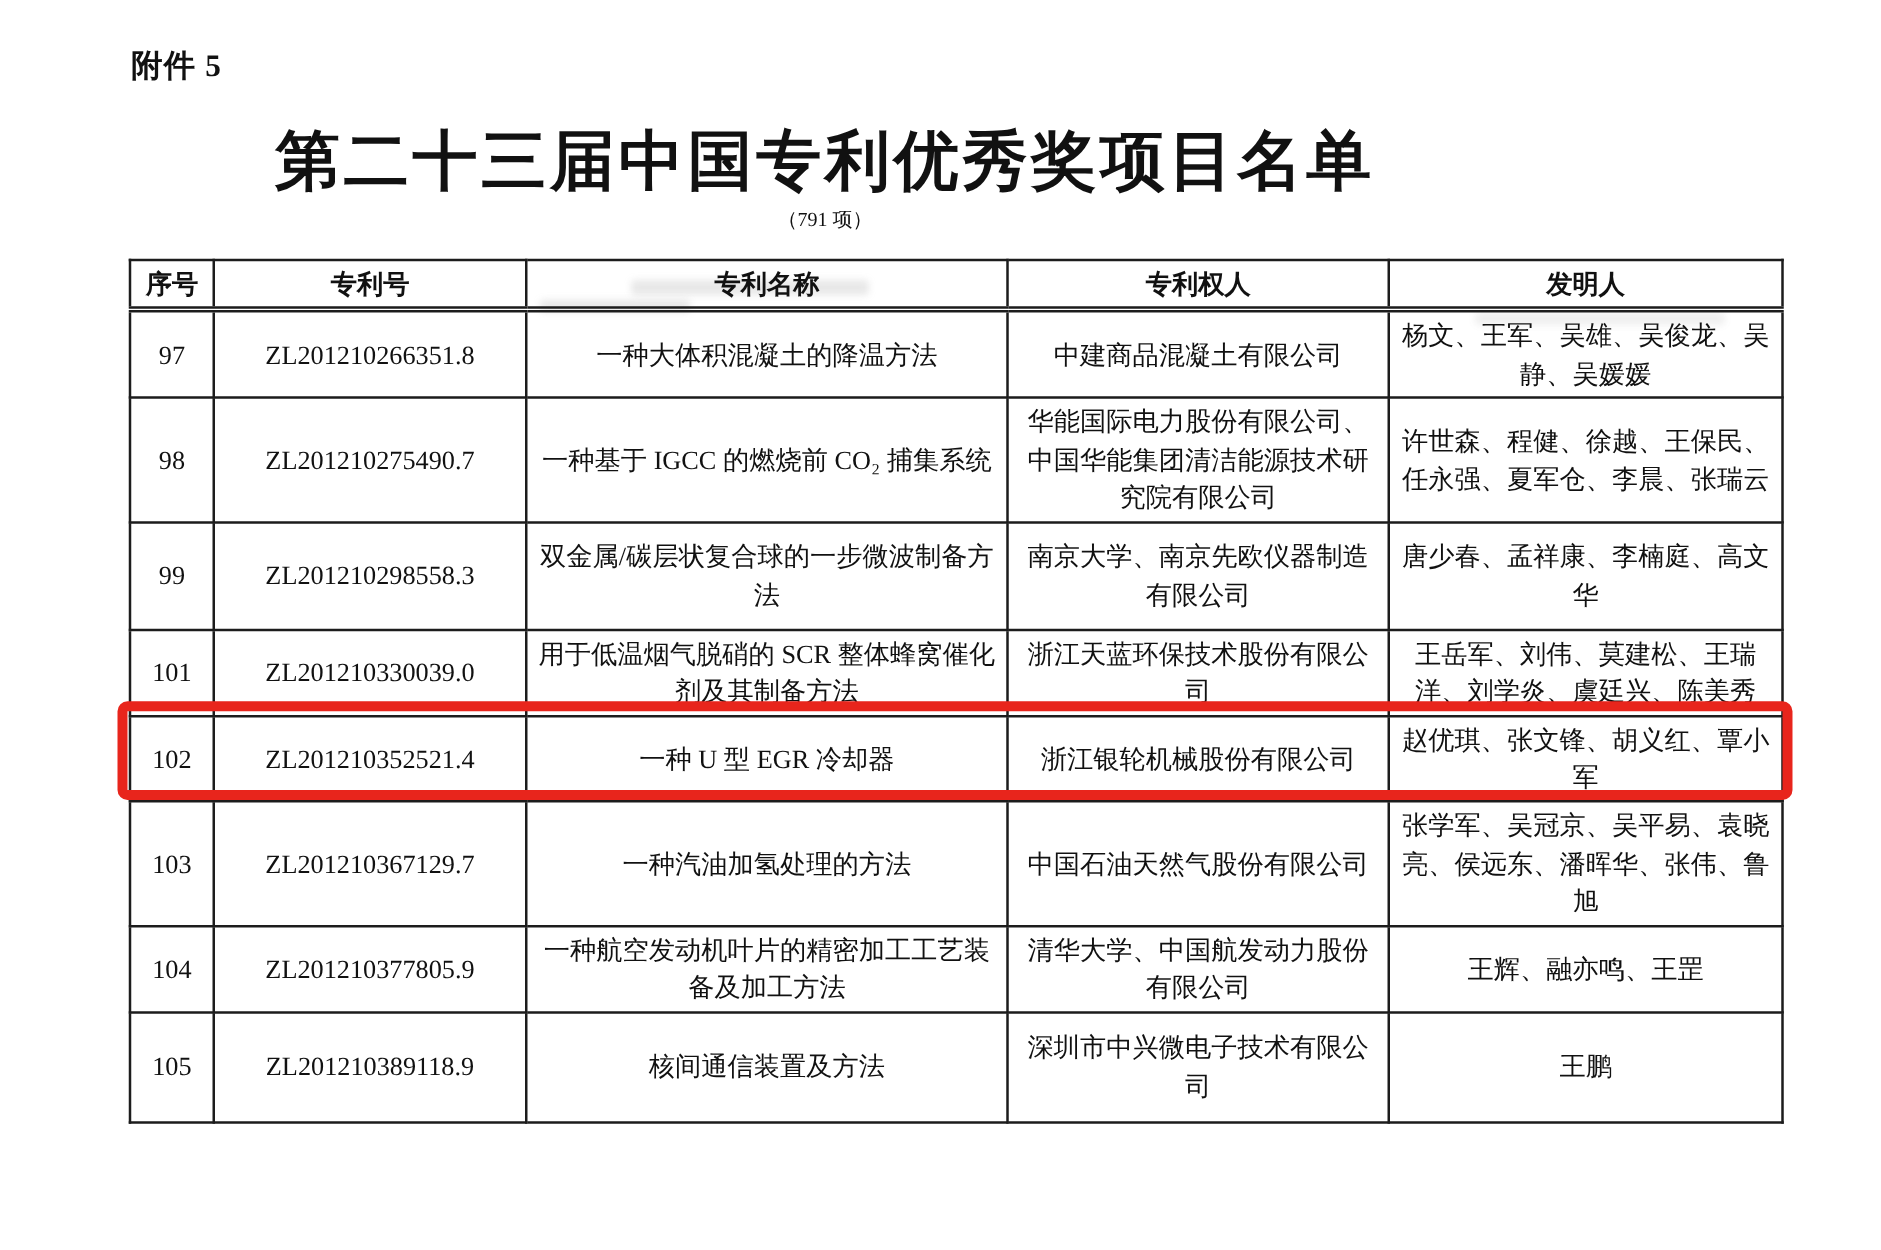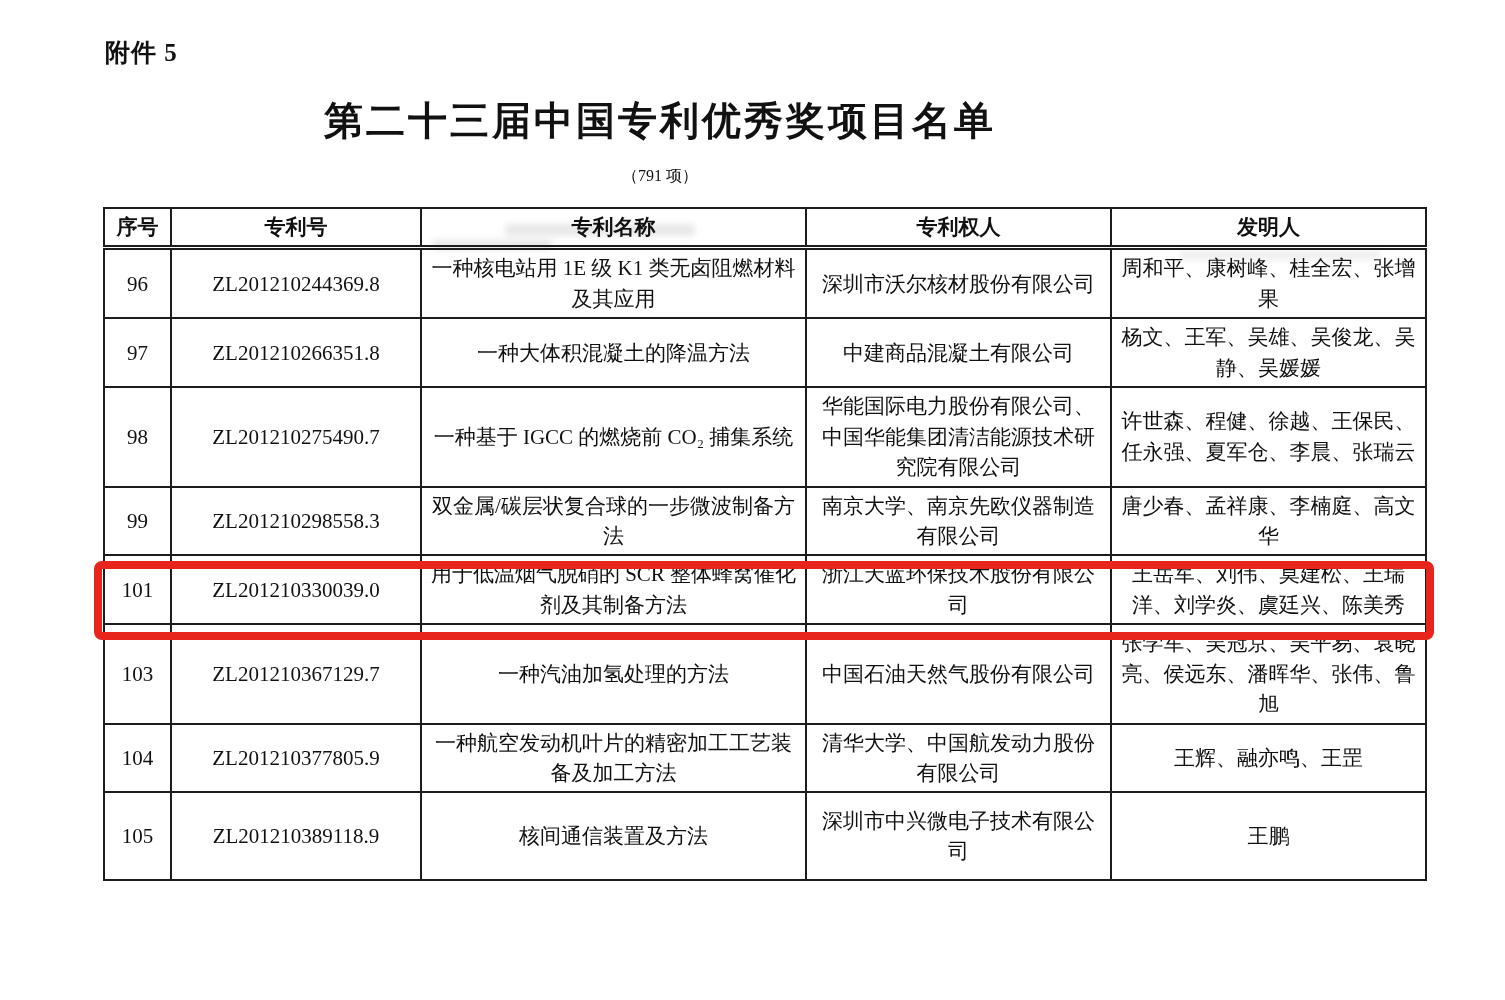--- a/index.html
+++ b/index.html
@@ -28,21 +28,21 @@
     font-size: 25px;
     font-weight: bold;
     letter-spacing: 1px;
   }
   .doc-title {
     position: absolute;
     left: 0;
     top: 94px;
     width: 100%;
     text-align: center;
-    font-size: 39px;
+    font-size: 52px;
     font-weight: bold;
     letter-spacing: 3px;
   }
   .doc-subtitle {
     position: absolute;
     left: 0;
     top: 166px;
     width: 100%;
     text-align: center;
     font-size: 16px;
@@ -130,27 +130,20 @@
       <tr>
         <th>序号</th>
         <th>专利号</th>
         <th>专利名称</th>
         <th>专利权人</th>
         <th>发明人</th>
       </tr>
     </thead>
     <tbody>
       <tr>
-        <td>96</td>
-        <td>ZL201210244369.8</td>
-        <td>一种核电站用 1E 级 K1 类无卤阻燃材料及其应用</td>
-        <td>深圳市沃尔核材股份有限公司</td>
-        <td>周和平、康树峰、桂全宏、张增果</td>
-      </tr>
-      <tr>
         <td>97</td>
         <td>ZL201210266351.8</td>
         <td>一种大体积混凝土的降温方法</td>
         <td>中建商品混凝土有限公司</td>
         <td>杨文、王军、吴雄、吴俊龙、吴静、吴媛媛</td>
       </tr>
       <tr>
         <td>98</td>
         <td>ZL201210275490.7</td>
         <td>一种基于 IGCC 的燃烧前 CO₂ 捕集系统</td>
@@ -165,20 +158,27 @@
         <td>唐少春、孟祥康、李楠庭、高文华</td>
       </tr>
       <tr>
         <td>101</td>
         <td>ZL201210330039.0</td>
         <td>用于低温烟气脱硝的 SCR 整体蜂窝催化剂及其制备方法</td>
         <td>浙江天蓝环保技术股份有限公司</td>
         <td>王岳军、刘伟、莫建松、王瑞洋、刘学炎、虞廷兴、陈美秀</td>
       </tr>
       <tr>
+        <td>102</td>
+        <td>ZL201210352521.4</td>
+        <td>一种 U 型 EGR 冷却器</td>
+        <td>浙江银轮机械股份有限公司</td>
+        <td>赵优琪、张文锋、胡义红、覃小军</td>
+      </tr>
+      <tr>
         <td>103</td>
         <td>ZL201210367129.7</td>
         <td>一种汽油加氢处理的方法</td>
         <td>中国石油天然气股份有限公司</td>
         <td>张学军、吴冠京、吴平易、袁晓亮、侯远东、潘晖华、张伟、鲁旭</td>
       </tr>
       <tr>
         <td>104</td>
         <td>ZL201210377805.9</td>
         <td>一种航空发动机叶片的精密加工工艺装备及加工方法</td>

